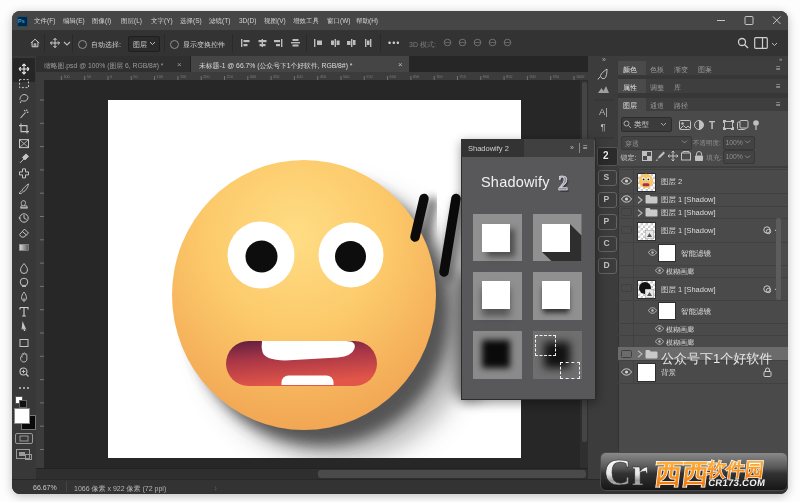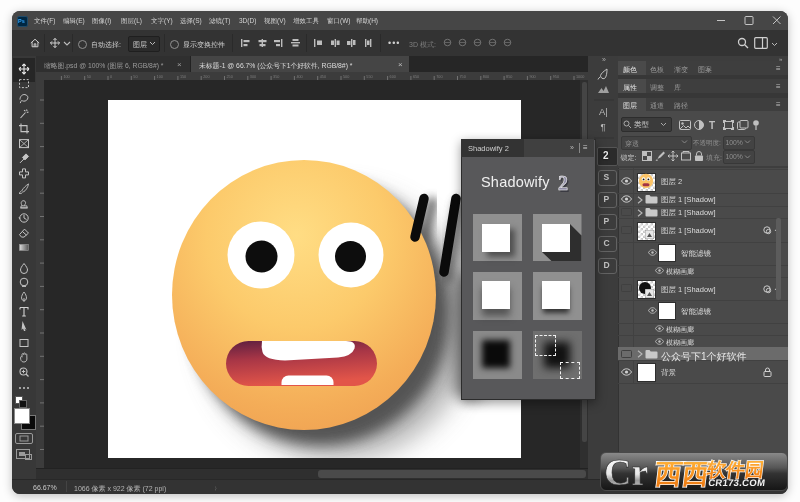--- a/index.html
+++ b/index.html
@@ -597,21 +597,21 @@
 <div class="a" style="left:618px;top:347px;width:170px;height:13px;background:#6b6b6b;"></div>
 <svg class="a" style="left:620.5px;top:349.5px" width="11" height="8" viewBox="0 0 11 8">
         <rect x="0.5" y="0.5" width="10" height="7" rx="1" fill="none" stroke="#404040" stroke-width="1"></rect>
       </svg>
 <svg class="a" style="left:637px;top:349.5px" width="6" height="8" viewBox="0 0 6 8">
         <path d="M1 0.8 L5 4 L1 7.2" fill="none" stroke="#b8b8b8" stroke-width="1.1"></path>
       </svg>
 <svg class="a" style="left:645px;top:348.5px" width="13" height="10" viewBox="0 0 13 10">
         <path d="M0.5 2 a1 1 0 0 1 1 -1 h3 l1.2 1.5 h5.8 a1 1 0 0 1 1 1 v5 a1 1 0 0 1 -1 1 h-10 a1 1 0 0 1 -1 -1 z" fill="#c9c9c9"></path>
       </svg>
-<div class="tx" style="left:661px;top:350px;font-size:10px;color:#e8e8e8;">公众号下1个好软件</div>
+<div class="tx" style="left:661px;top:350px;font-size:13px;color:#e8e8e8;">公众号下1个好软件</div>
 <svg class="a" style="left:620.5px;top:368px" width="11" height="8" viewBox="0 0 11 8">
         <path d="M0.5 4 C2 1.5 4 0.8 5.5 0.8 C7 0.8 9 1.5 10.5 4 C9 6.5 7 7.2 5.5 7.2 C4 7.2 2 6.5 0.5 4 z" fill="none" stroke="#d0d0d0" stroke-width="1"></path>
         <circle cx="5.5" cy="4" r="1.6" fill="#d0d0d0"></circle>
       </svg>
 <div class="a" style="left:637px;top:363px;width:17px;height:17px;background:#fff;border:1px solid #2e2e2e;"></div>
 <div class="tx" style="left:661px;top:368px;font-size:7.5px;color:#dcdcdc;">背景</div>
 <svg class="a" style="left:763px;top:367px" width="9" height="10" viewBox="0 0 9 10">
         <rect x="1" y="4.5" width="7" height="5" rx="0.8" fill="none" stroke="#cfcfcf" stroke-width="1"></rect>
         <path d="M2.5 4.5 V3 a2 2 0 0 1 4 0 V4.5" fill="none" stroke="#cfcfcf" stroke-width="1"></path>
       </svg>

